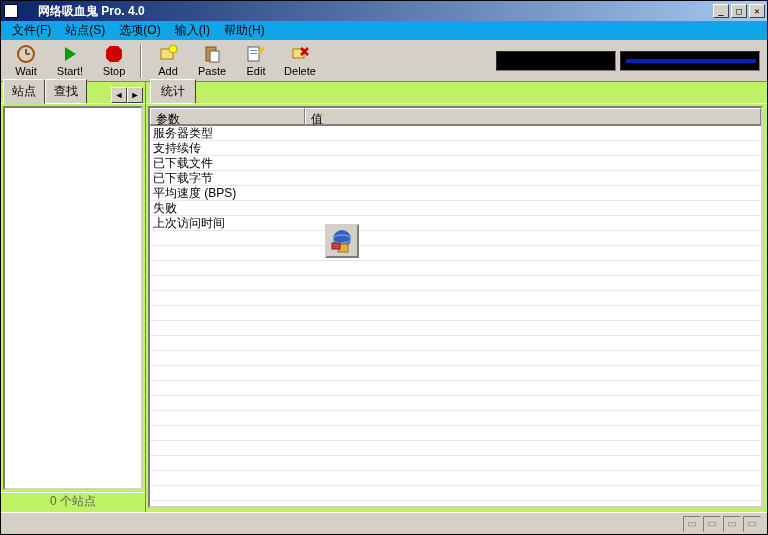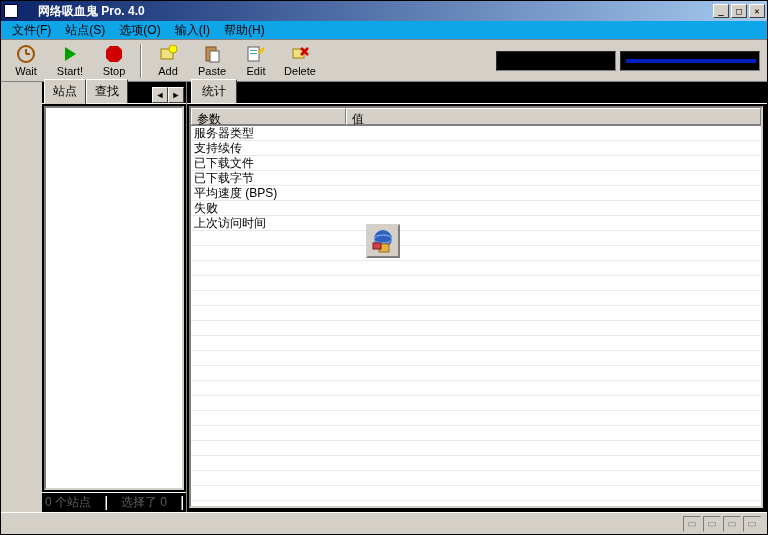--- a/index.html
+++ b/index.html
@@ -13,29 +13,29 @@
 .menubar { height: 19px; background: #0ea5e9; display: flex; align-items: center; padding-left: 4px; border-bottom: 1px solid #808080; }
 .menuitem { padding: 2px 7px; cursor: default; }
 .toolbar { height: 42px; background: #d4d0c8; display: flex; align-items: center; border-bottom: 1px solid #808080; padding: 1px 3px; }
 .tbtn { display: flex; flex-direction: column; align-items: center; justify-content: center; width: 44px; height: 38px; cursor: default; }
 .tbtn .ticon { width: 20px; height: 20px; display: flex; align-items: center; justify-content: center; }
 .tbtn .tlabel { font-size: 11px; margin-top: 1px; }
 .tsep { width: 2px; height: 34px; border-left: 1px solid #808080; border-right: 1px solid #fff; margin: 0 4px; }
 .tblack { width: 120px; height: 20px; background: #000; margin-left: auto; margin-right: 4px; border: 1px inset #808080; }
 .tblue { width: 140px; height: 20px; background: #000; margin-right: 4px; border: 1px inset #808080; display: flex; align-items: center; }
 .tblue-inner { width: 130px; height: 4px; background: #0020c0; margin-left: 5px; }
-.content { flex: 1; display: flex; background: #000000; margin-left: 41px; }
+.content { flex: 1; display: flex; background: #bef264; }
 .leftpanel { width: 145px; display: flex; flex-direction: column; border-right: 1px solid #808080; }
 .lefttabs { height: 22px; display: flex; align-items: flex-end; border-bottom: 1px solid #fff; padding-left: 2px; }
 .lefttab { padding: 3px 8px; background: #d4d0c8; border: 1px solid #fff; border-right-color: #404040; border-bottom: none; margin-right: 0px; font-size: 12px; cursor: default; }
 .lefttab.active { border-bottom: 1px solid #d4d0c8; margin-bottom: -1px; }
 .leftnav { display: flex; margin-left: auto; margin-right: 2px; }
 .navbtn { width: 16px; height: 16px; background: #d4d0c8; border: 1px solid #fff; border-right-color: #404040; border-bottom-color: #404040; display: flex; align-items: center; justify-content: center; font-size: 9px; cursor: default; }
 .leftlist { flex: 1; background: #fff; border: 2px inset #d4d0c8; margin: 2px; }
-.leftstatus { height: 20px; display: flex; align-items: center; padding: 0 3px; gap: 14px; border-top: 1px solid #fff; font-size: 11px; color: #606060; }
+.leftstatus { height: 20px; display: flex; align-items: center; padding: 0 3px; gap: 14px; border-top: 1px solid #fff; font-size: 11px; color: #606060; flex-direction: column; }
 .leftstatus .sep { border-left: 1px solid #808080; border-right: 1px solid #fff; height: 14px; }
 .rightpanel { flex: 1; display: flex; flex-direction: column; }
 .righttabs { height: 22px; display: flex; align-items: flex-end; padding-left: 4px; border-bottom: 1px solid #fff; }
 .righttab { padding: 3px 10px; background: #d4d0c8; border: 1px solid #fff; border-right-color: #404040; border-bottom: none; cursor: default; }
 .listarea { flex: 1; margin: 2px 4px 4px 2px; border: 2px inset #d4d0c8; background: #fff; position: relative; display: flex; flex-direction: column; overflow: hidden; }
 .listhdr { height: 18px; display: flex; background: #d4d0c8; border-bottom: 1px solid #808080; flex-shrink: 0; }
 .listhdr .col { border: 1px solid; border-color: #fff #808080 #808080 #fff; padding: 2px 5px; cursor: default; }
 .listhdr .c1 { width: 155px; }
 .listhdr .c2 { flex: 1; }
 .listrows { flex: 1; position: relative; background: repeating-linear-gradient(to bottom, #fff 0, #fff 14px, #e8e8e8 14px, #e8e8e8 15px); }

